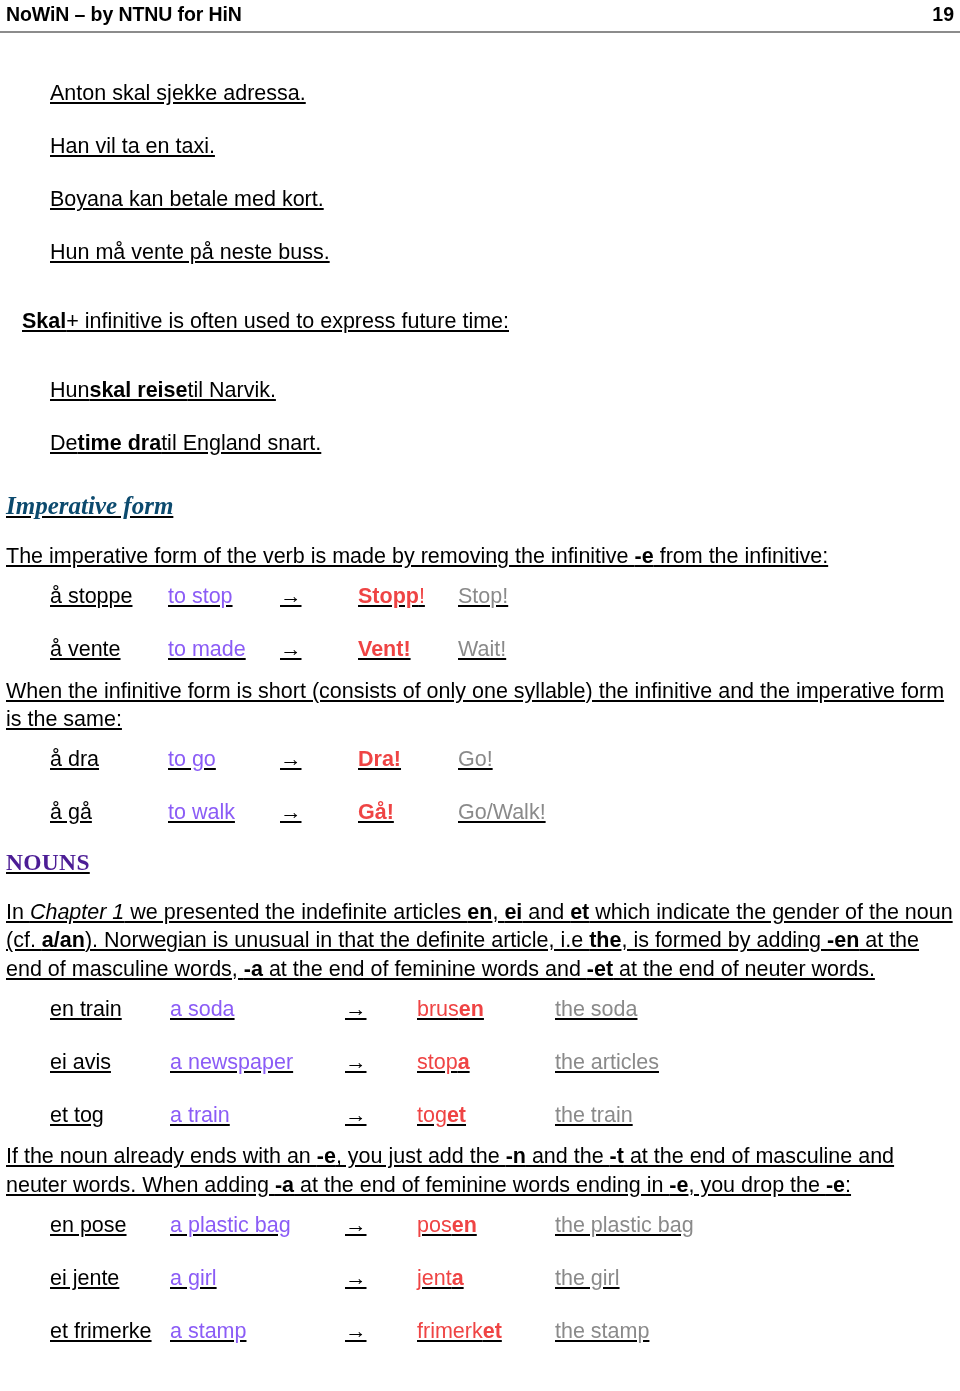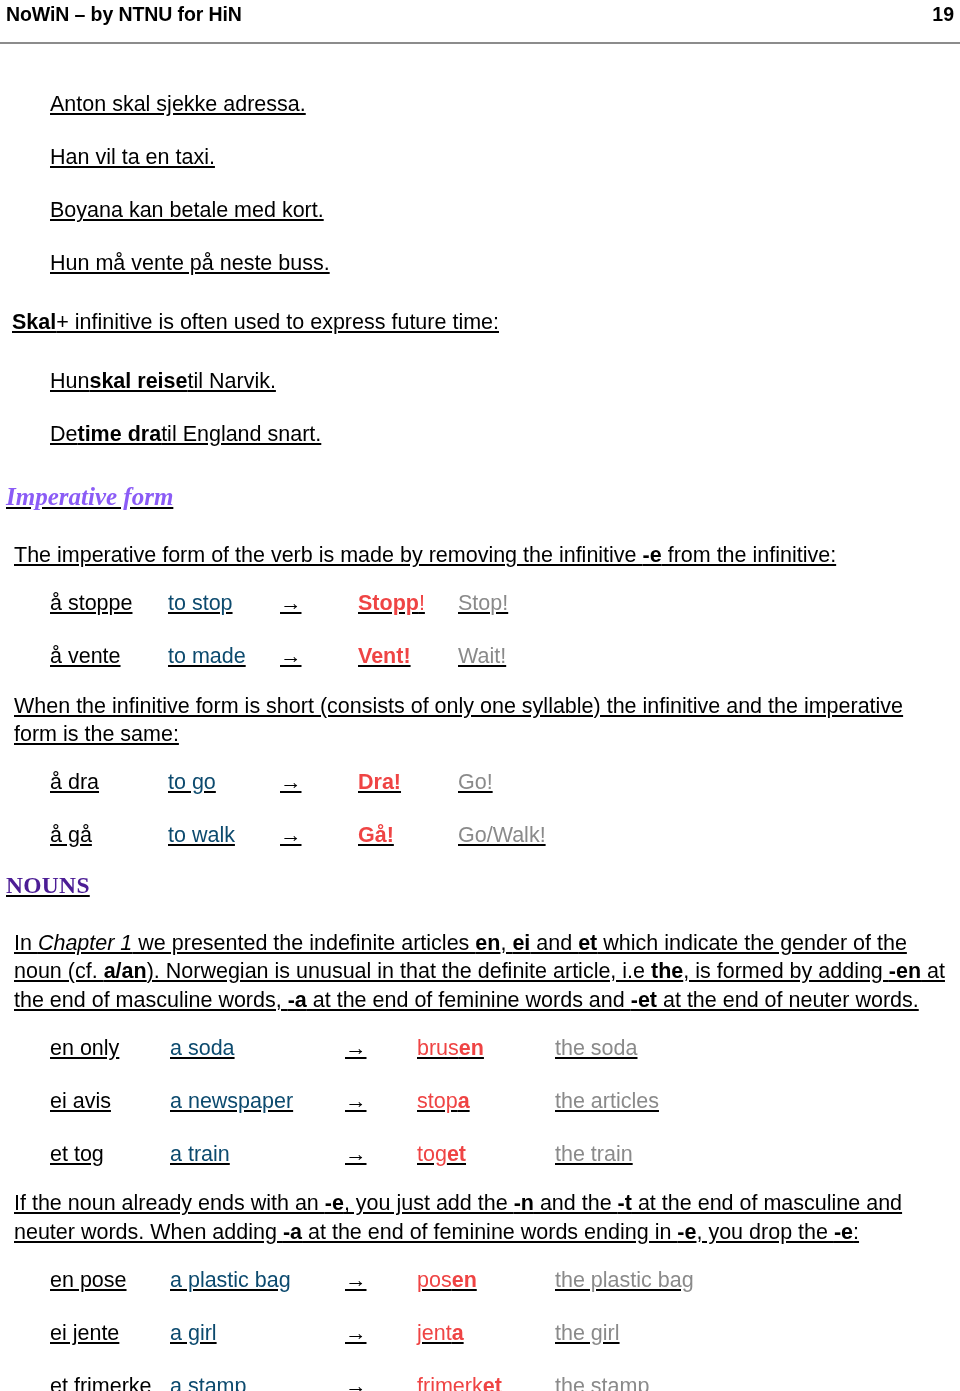--- a/index.html
+++ b/index.html
@@ -22,21 +22,21 @@
     box-sizing: border-box;
     padding: 0;
     position: relative;
   }
 
   
   .page-header {
     display: flex;
     align-items: flex-end;
     justify-content: space-between;
-    padding: 4px 6px 17px 6px;
+    padding: 4px 6px 6px 6px;
     border-bottom: 2px solid #8c8c8c;
     box-sizing: border-box;
   }
   .page-header .hdr-title {
     font-weight: bold;
     font-size: 19.5px;
     letter-spacing: -0.1px;
     line-height: 1.1;
     white-space: nowrap;
   }
@@ -63,39 +63,39 @@
     padding: 0;
     height: 53px;
     display: flex;
     align-items: center;
     white-space: nowrap;
   }
 
   .para {
     font-size: 21.5px;
     line-height: 1.33;
-    margin: 8px;
+    margin: 0;
     padding: 0;
     text-align: left;
   }
 
   .rule-line {
     font-size: 21.5px;
     line-height: 1.0;
     height: 53px;
     display: flex;
     align-items: center;
-    margin: 6px;
+    margin: 16px;
     white-space: nowrap;
   }
 
   
   h2.heading-blue {
     font-family: "Liberation Serif", serif;
-    color: #8b5cf6;
+    color: #0c4a6e;
     font-weight: bold;
     font-style: italic;
     font-size: 25px;
     margin: 0;
     padding: 0;
     line-height: 1.1;
   }
   h2.heading-blue-caps {
     font-family: "Liberation Serif", serif;
     color: #4c1d95;
@@ -116,21 +116,21 @@
   }
   .word-table td {
     padding: 0;
     vertical-align: middle;
     white-space: nowrap;
     line-height: 1.0;
     height: 53px;
     margin-left: 32px;
   }
   .word-table .c-native   { color: #000000; }
-  .word-table .c-gloss    { color: #0c4a6e; }
+  .word-table .c-gloss    { color: #8b5cf6; }
   .word-table .c-arrow    { color: #000000; text-align: left; }
   .word-table .c-result   { color: #ef4444; }
   .word-table .c-resgloss { color: #8a8a8a; }
 
   
   .tbl-verb .c-native   { width: 118px; }
   .tbl-verb .c-gloss    { width: 112px; }
   .tbl-verb .c-arrow    { width: 78px; }
   .tbl-verb .c-result   { width: 100px; }
 
@@ -234,21 +234,21 @@
 
     <h2 class="heading-blue-caps">NOUNS</h2>
 
     <div class="gap-md"></div>
 
     <p class="para"><span>In </span><i>Chapter 1</i><span> we presented the indefinite articles </span><b>en</b><span>, </span><b>ei</b><span> and </span><b>et</b><span> which indicate the gender of the noun (cf. </span><b>a/an</b><span>). Norwegian is unusual in that the definite article, i.e </span><b>the</b><span>, is formed by adding </span><b>-en</b><span> at the end of masculine words, </span><b>-a</b><span> at the end of feminine words and </span><b>-et</b><span> at the end of neuter words.</span></p>
 
     <table class="word-table tbl-noun">
       <tbody>
         <tr>
-          <td class="c-native">en only</td>
+          <td class="c-native">en train</td>
           <td class="c-gloss">a soda</td>
           <td class="c-arrow">→</td>
           <td class="c-result"><span>brus</span><b>en</b></td>
           <td class="c-resgloss">the soda</td>
         </tr>
         <tr>
           <td class="c-native">ei avis</td>
           <td class="c-gloss">a newspaper</td>
           <td class="c-arrow">→</td>
           <td class="c-result"><span>stop</span><b>a</b></td>

